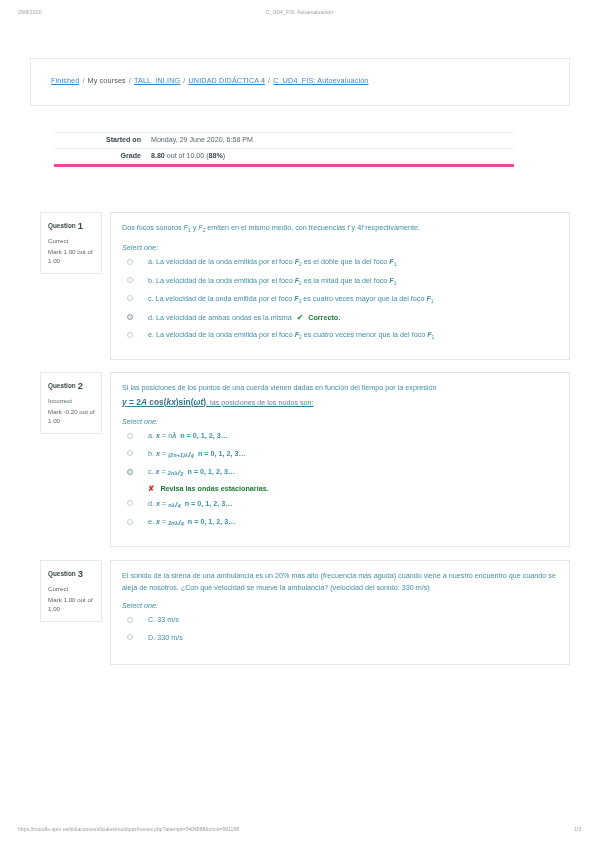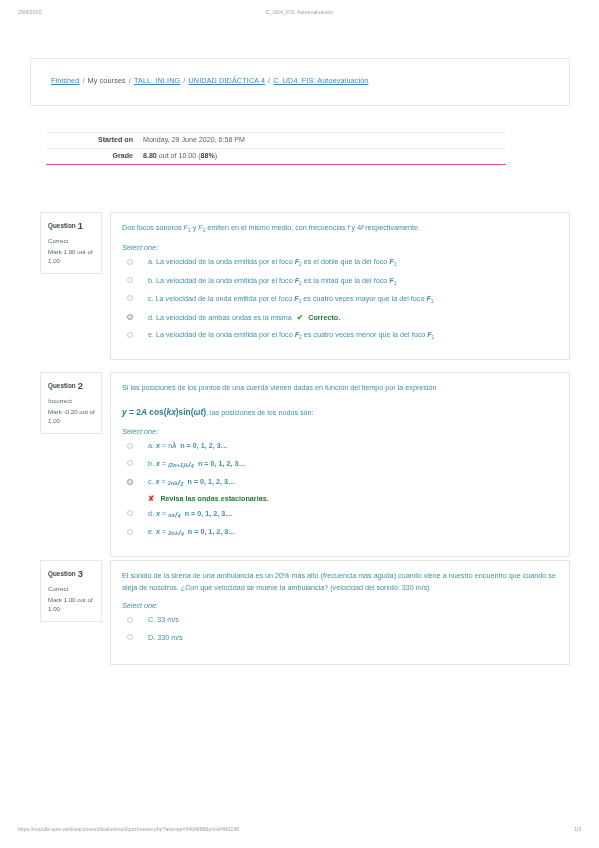--- a/index.html
+++ b/index.html
@@ -54,27 +54,27 @@
   .breadcrumb a {
     color: #3a86c8;
     text-decoration: underline;
   }
   .breadcrumb .sep { color: #7b868c; padding: 0 3px; }
   .breadcrumb .plain { color: #4d585f; }
 
   
   .summary {
     position: absolute;
-    left: 46px; top: 132px;
+    left: 54px; top: 132px;
     width: 460px;
     border-collapse: collapse;
     font-size: 7.1px;
   }
   .summary tr { border-top: 1px solid #eceff0; }
-  .summary tr:last-child { border-bottom: 1px solid #ec4899; }
+  .summary tr:last-child { border-bottom: 3px solid #ec4899; }
   .summary td { padding: 3.4px 0; vertical-align: middle; }
   .summary td.k {
     width: 95px;
     text-align: right;
     font-weight: bold;
     color: #3c474d;
     padding-right: 8px;
     white-space: nowrap;
   }
   .summary td.v { color: #5a6469; padding-left: 2px; }
@@ -116,22 +116,23 @@
     font-size: 7.2px;
     line-height: 1.62;
     color: #3f8fa8;
     margin: 0 0 8px 0;
   }
   .q-text .var { font-style: italic; }
   .q-text .blk-formula {
     display: block;
     font-weight: bold;
     font-size: 8.4px;
-    margin-top: 12px;
+    margin-top: 2px;
     color: #2f7a92;
+    text-decoration: underline;
   }
   .q-text .inline-after { font-weight: normal; font-size: 7.2px; color: #3f8fa8; }
   .select-one {
     font-size: 7.2px;
     color: #3f8fa8;
     margin: 0 0 5px 0;
     font-style: italic;
   }
   .opts { margin: 0; padding: 0; list-style: none; }
   .opt {

